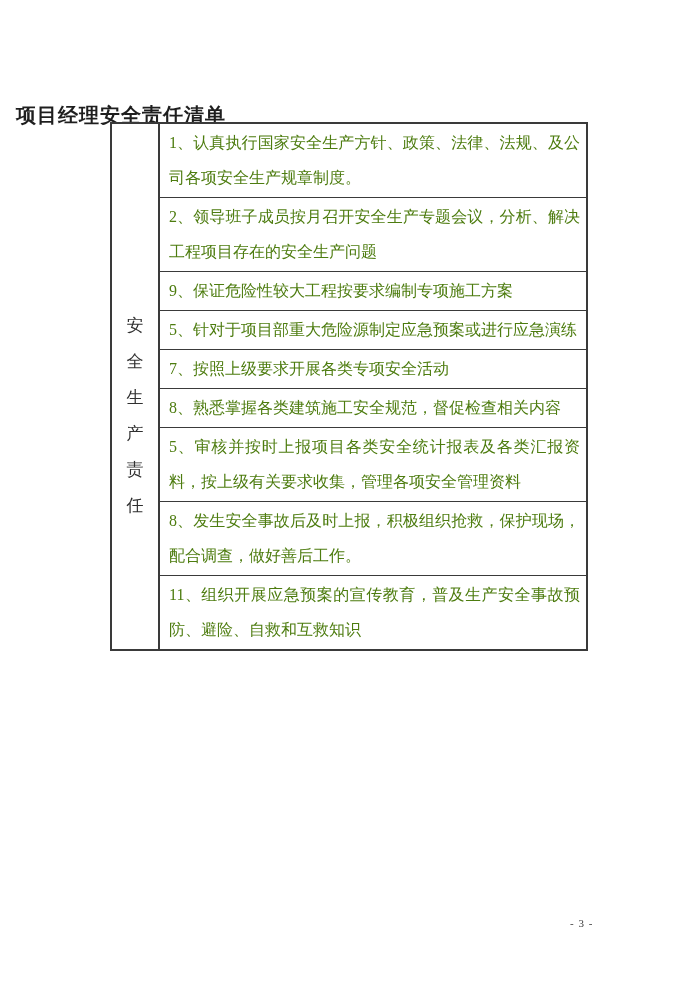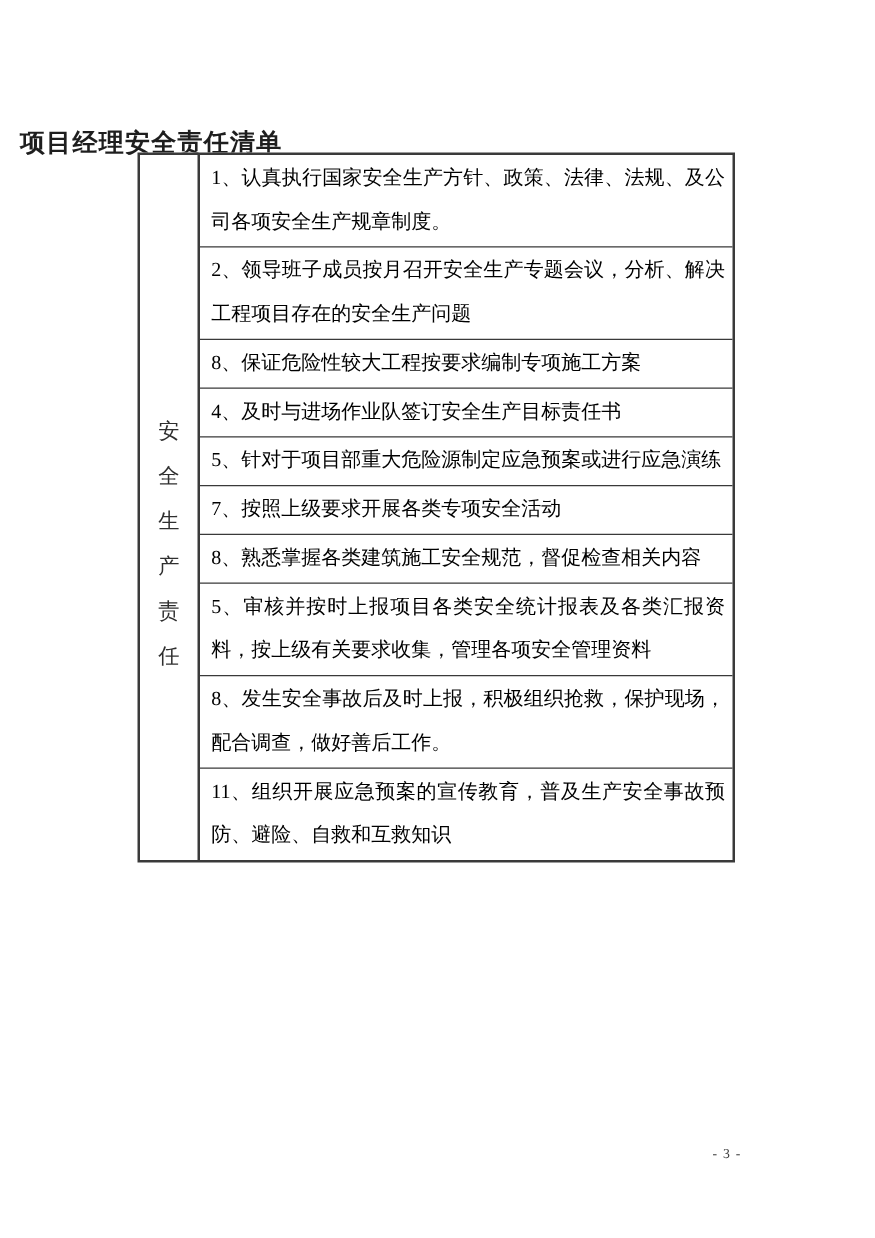--- a/index.html
+++ b/index.html
@@ -65,21 +65,21 @@
   }
   .item-row:last-child {
     border-bottom: none;
   }
   .item-row p {
     margin: 0;
     font-size: 16px;
     line-height: 35px;
     text-align: justify;
     word-break: break-all;
-    color: #000000;
+    color: #4d7c0f;
   }
   .page-number {
     position: absolute;
     top: 917px;
     left: 570px;
     font-size: 11px;
     color: #3a3a3a;
     letter-spacing: 1px;
   }
 </style>
@@ -102,24 +102,21 @@
     </div>
 
     <div class="items-col">
       <div class="item-row">
           <p>1、认真执行国家安全生产方针、政策、法律、法规、及公司各项安全生产规章制度。</p>
         </div>
       <div class="item-row">
           <p>2、领导班子成员按月召开安全生产专题会议，分析、解决工程项目存在的安全生产问题</p>
         </div>
       <div class="item-row">
-          <p>8、保证危险性较大工程按要求编制专项施工方案</p>
-        </div>
-      <div class="item-row">
-          <p>4、及时与进场作业队签订安全生产目标责任书</p>
+          <p>9、保证危险性较大工程按要求编制专项施工方案</p>
         </div>
       <div class="item-row">
           <p>5、针对于项目部重大危险源制定应急预案或进行应急演练</p>
         </div>
       <div class="item-row">
           <p>7、按照上级要求开展各类专项安全活动</p>
         </div>
       <div class="item-row">
           <p>8、熟悉掌握各类建筑施工安全规范，督促检查相关内容</p>
         </div>

